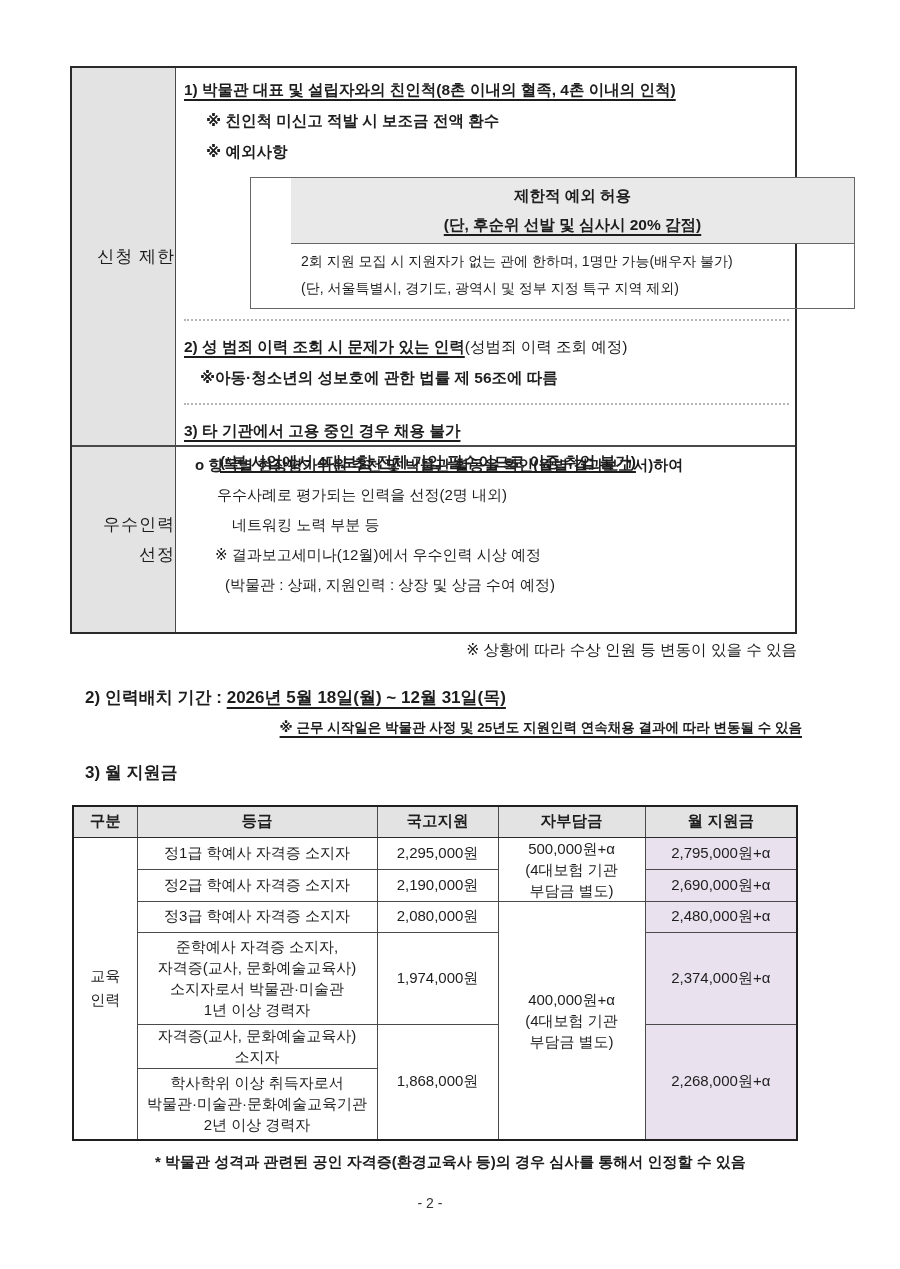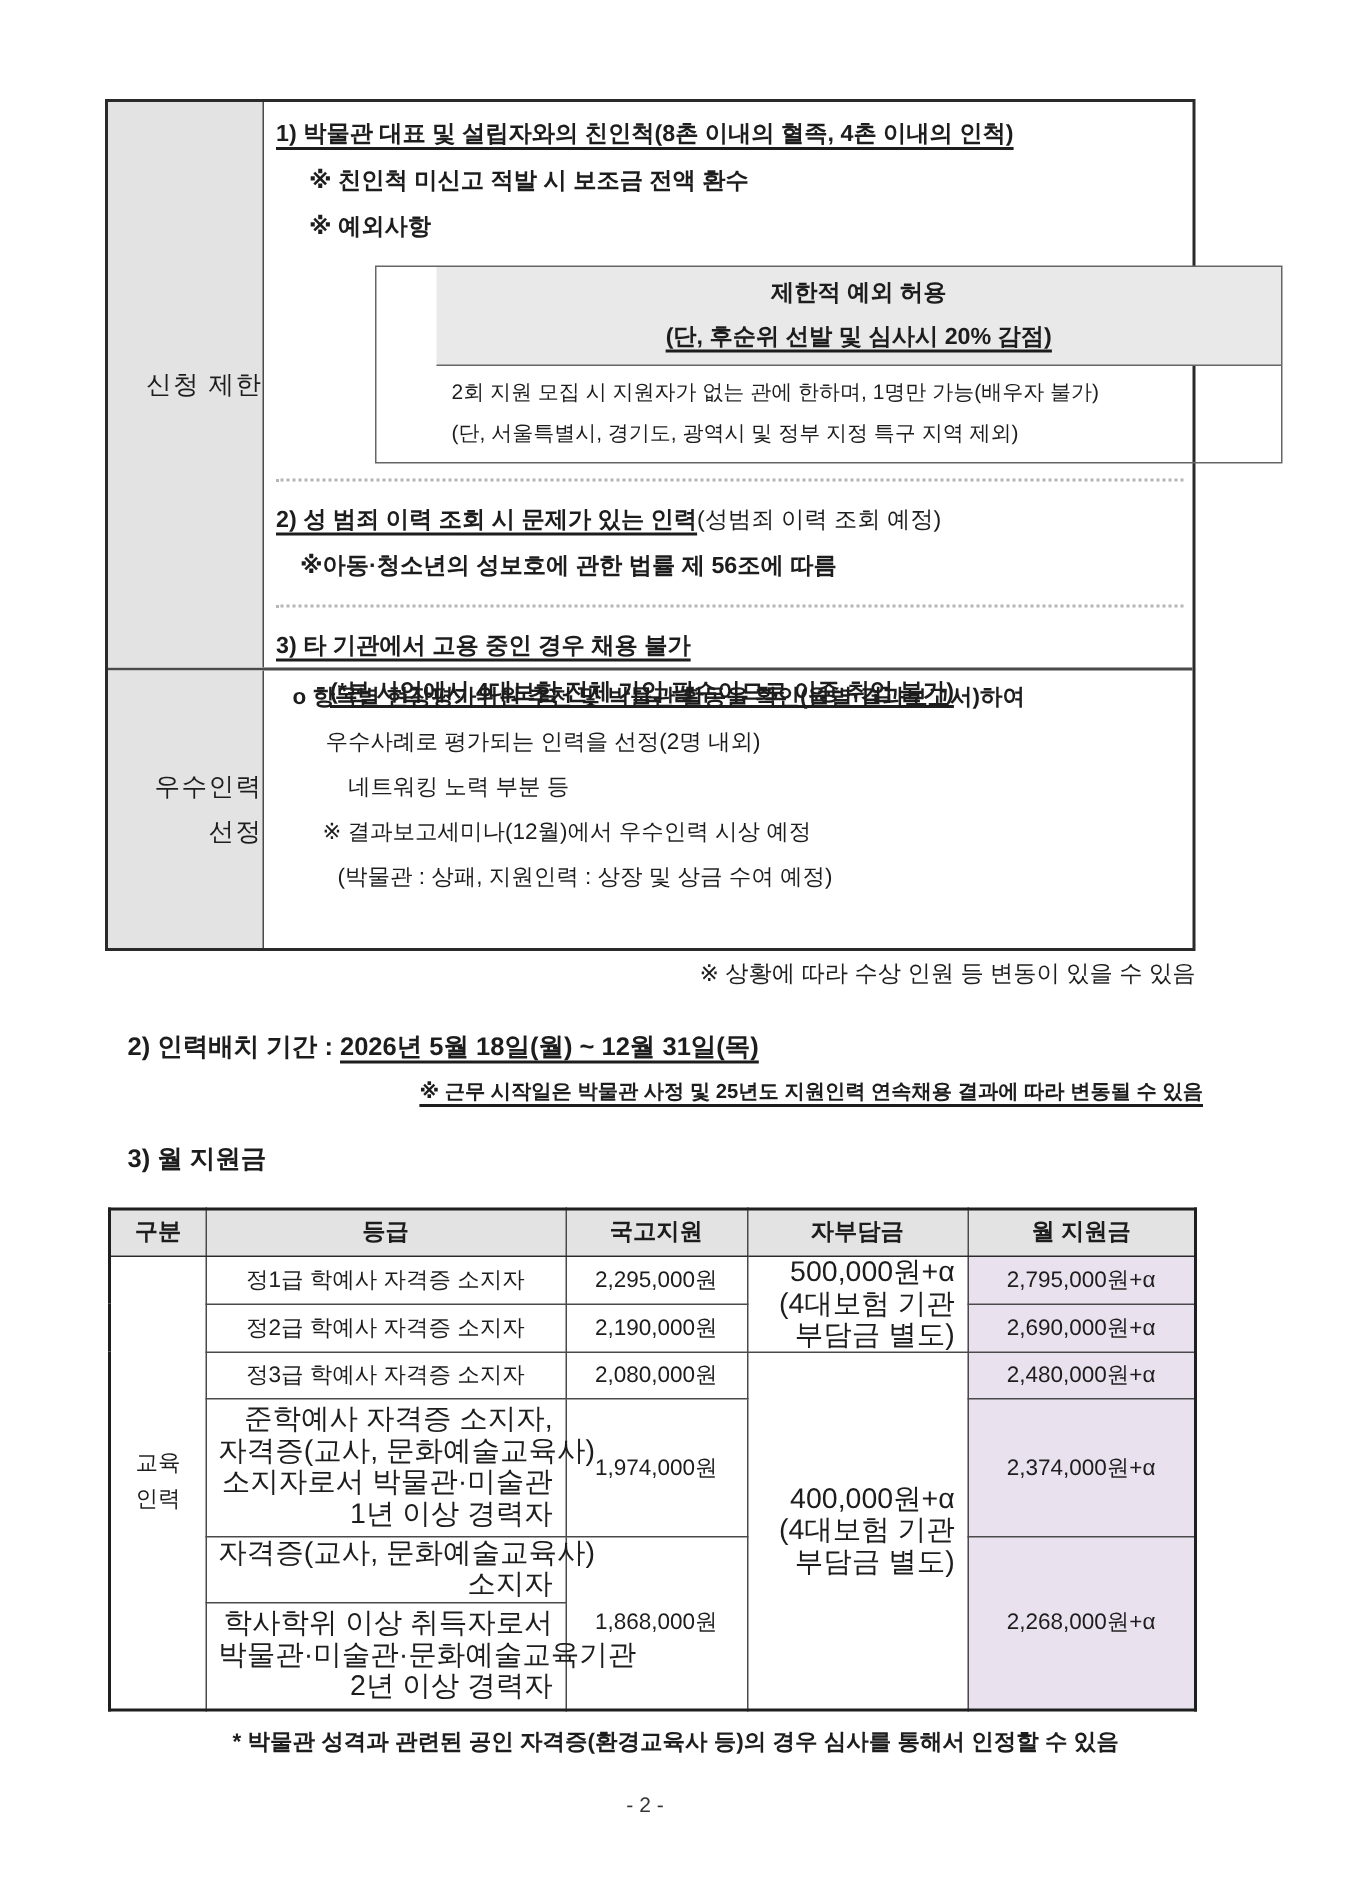--- a/index.html
+++ b/index.html
@@ -58,21 +58,21 @@
 
   
   .t2 { margin:20px 0 0 72px; border-collapse:collapse; table-layout:fixed; width:724px; border:2px solid #1f1f1f; }
   .t2 th, .t2 td { border:1px solid #4a4a4a; text-align:center; vertical-align:middle; font-size:15px; padding:0 8px; }
   .t2 th { background:var(--header-gray,#e3e3e3); font-weight:bold; font-size:15.5px; height:31px; border-bottom:1.5px solid #2a2a2a; }
   .t2 .c-cat { width:64px; } .t2 .c-grade { width:240px; } .t2 .c-gov { width:121px; }
   .t2 .c-self { width:147px; } .t2 .c-month { width:152px; }
   .t2 .h29 { height:29px; } .t2 .h31 { height:31px; } .t2 .h92 { height:92px; }
   .t2 .h44 { height:44px; } .t2 .h72 { height:72px; }
   .t2 .month { background:var(--monthly-lavender,#eae1ef); }
-  .t2 .ml div { font-size:19px; line-height:21px; white-space:nowrap;text-align:right; }
+  .t2 .ml div { font-size:15px; line-height:21px; white-space:nowrap; }
   .t2 .cat div { font-size:15px; line-height:24px; }
 
   .footnote { margin:10px 0 0 155px; font-size:15px; font-weight:bold; line-height:21px; white-space:nowrap; }
   .pagenum  { margin:23px 0 0 0; width:860px; text-align:center; font-size:14px; color:#333; }
 </style>
 </head>
 <body>
 
 <div class="t1">
   <div class="t1-row row1">

